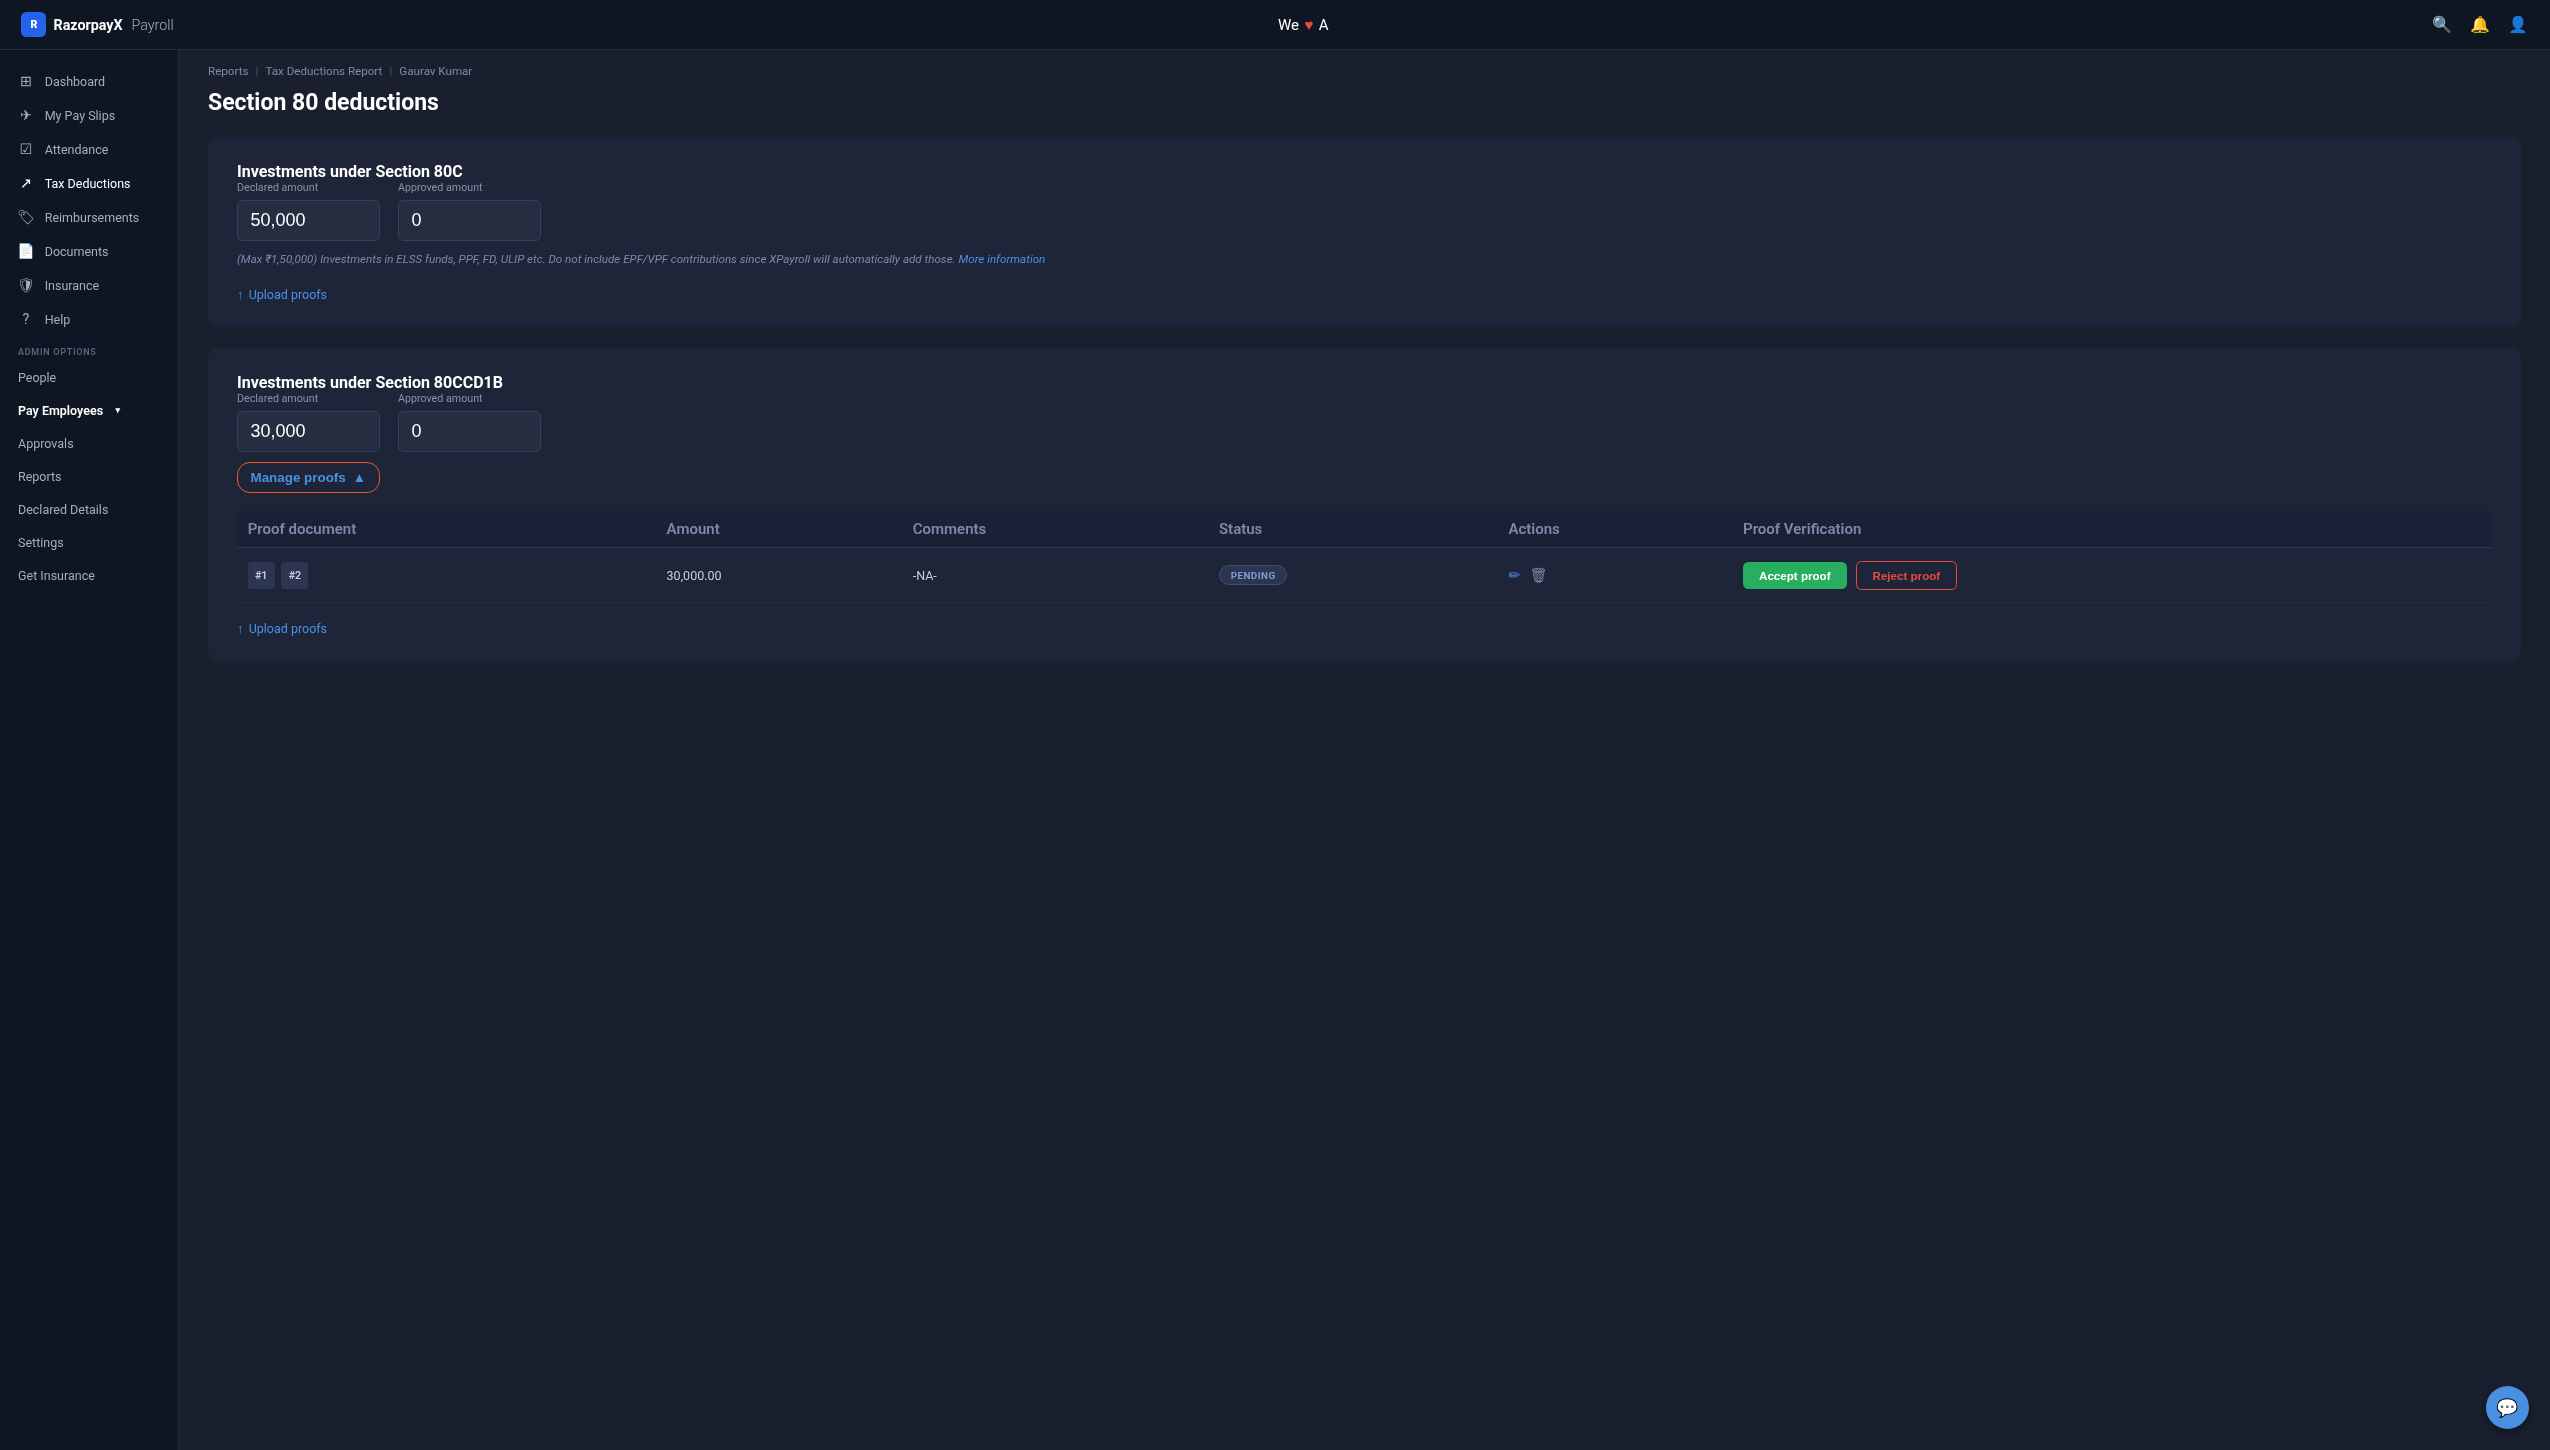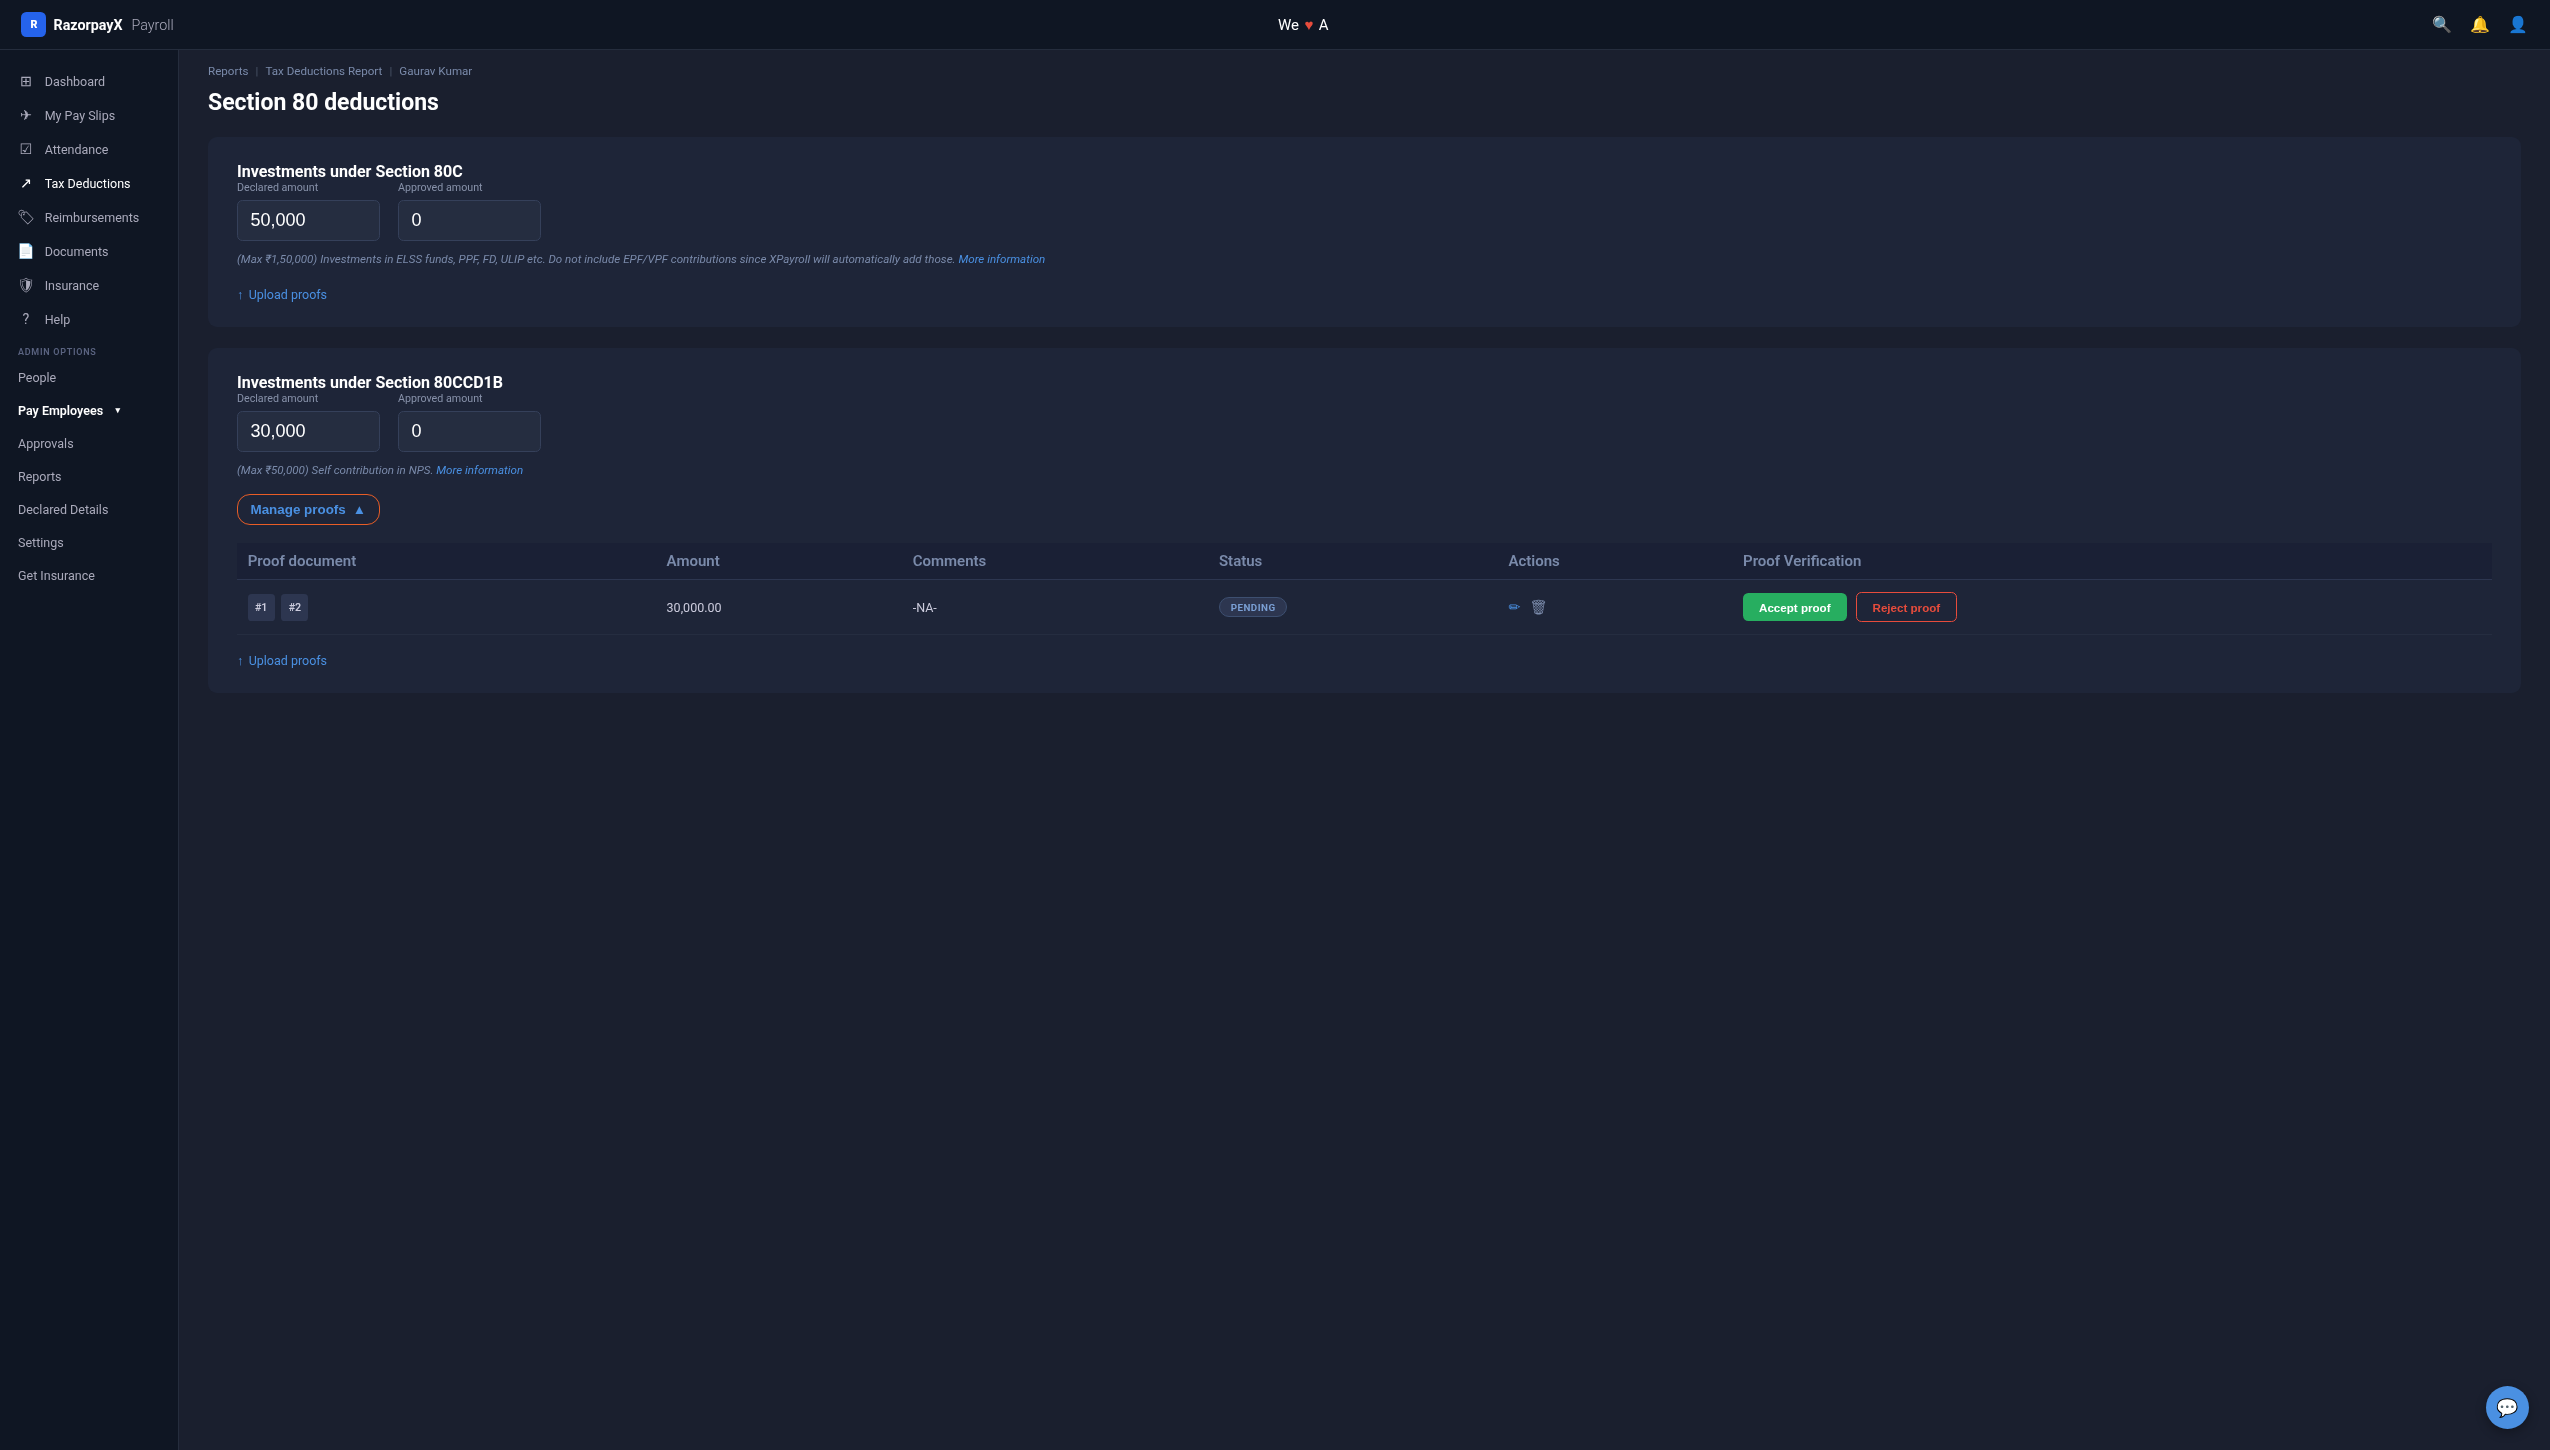--- a/index.html
+++ b/index.html
@@ -463,24 +463,20 @@
         <div class="card-amounts">
           <div class="amount-group">
             <span class="amount-label">Declared amount</span>
             <input class="amount-input" value="30,000" readonly="" style="">
           </div>
           <div class="amount-group">
             <span class="amount-label">Approved amount</span>
             <input class="amount-input" value="0" readonly="" style="">
           </div>
         </div>
-      </div>
-      <div class="card-desc">
-        <span>(Max ₹50,000) Self contribution in NPS.</span>
-        <a href="#">More information</a>
       </div>
 
       
       <button class="manage-proofs-btn">
         <span>Manage proofs</span>
         <span>▲</span>
       </button>
 
       
       <table class="proof-table">

